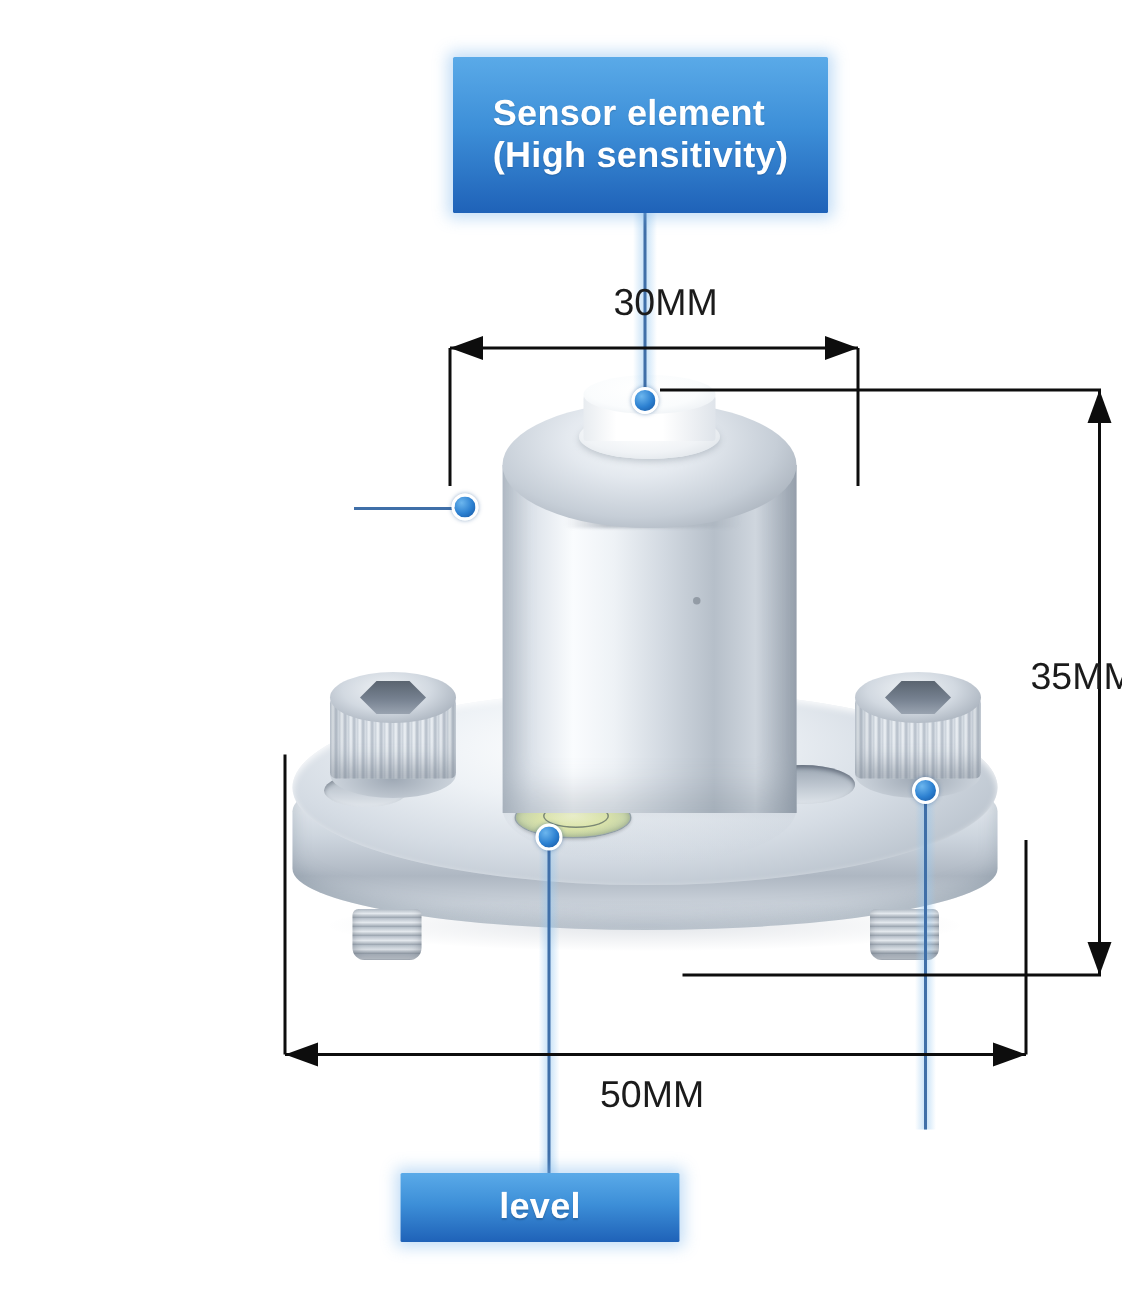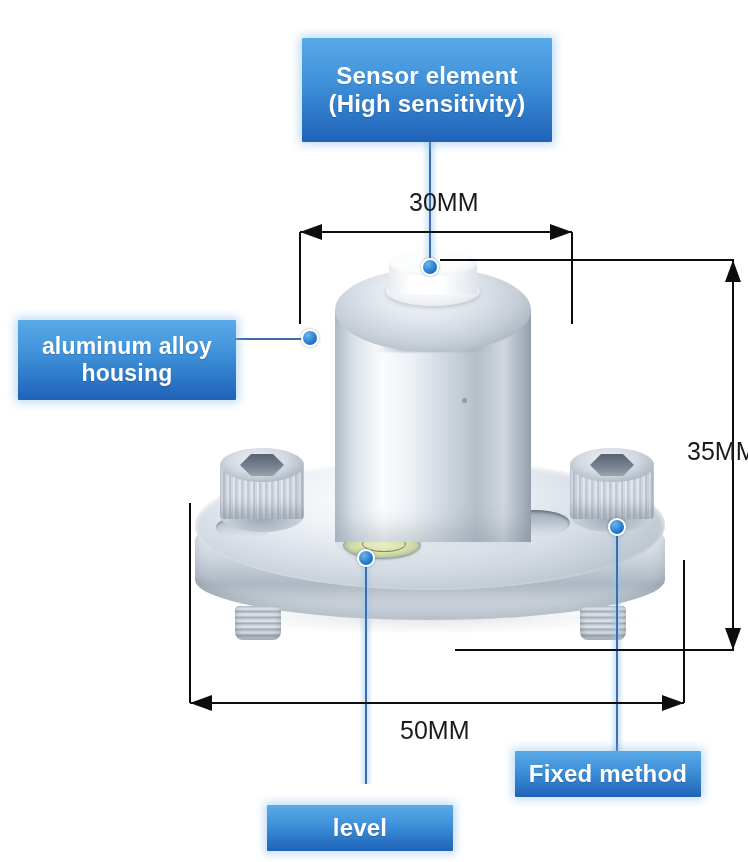--- a/index.html
+++ b/index.html
@@ -18,35 +18,35 @@
     background: #ffffff;
     overflow: hidden;
   }
 
   
   .callout {
     position: absolute;
     display: flex;
     align-items: center;
     justify-content: center;
-    text-align: center;
+    text-align: left;
     color: #ffffff;
     font-weight: bold;
     letter-spacing: .2px;
     line-height: 1.18;
     background: linear-gradient(180deg, #5aaae8 0%, #3d8fd8 45%, #1f62b8 100%);
     box-shadow: 0 0 10px 3px rgba(120,180,235,.45);
     border-radius: 1px;
     z-index: 40;
     white-space: pre-line;
     text-shadow: 0 1px 1px rgba(0,0,0,.18);
   }
   .callout.sensor   { left: 302px; top: 38px;  width: 250px; height: 104px; font-size: 24px; }
   .callout.housing  { left: 18px;  top: 320px; width: 218px; height: 80px;  font-size: 23px; }
-  .callout.level    { left: 267px; top: 782px; width: 186px; height: 46px;  font-size: 24px; margin-top: 23px; }
+  .callout.level    { left: 267px; top: 782px; width: 186px; height: 46px;  font-size: 24px; }
   .callout.fixed    { left: 515px; top: 751px; width: 186px; height: 46px;  font-size: 24px; }
 
   
   .leader {
     position: absolute;
     background: #3f6fa8;
     z-index: 30;
   }
   .leader.v { width: 1.6px; }
   .leader.h { height: 1.6px; }
@@ -381,20 +381,17 @@
   <div class="leader v" style="left:365px; top:558px; height:226px;"></div>
   <div class="dot" style="left:366px; top:558px;"></div>
 
   <div class="leader-glow" style="left:610px; top:527px; width:14px; height:226px;"></div>
   <div class="leader v" style="left:616px; top:527px; height:226px;"></div>
   <div class="dot" style="left:617px; top:527px;"></div>
 
   <div class="callout sensor">Sensor element
 (High sensitivity)</div>
 
-  <div class="callout housing">aluminum alloy
-housing</div>
 
   <div class="callout level">level</div>
 
-  <div class="callout fixed">Fixed method</div>
 
 </div>
 
 </body></html>

